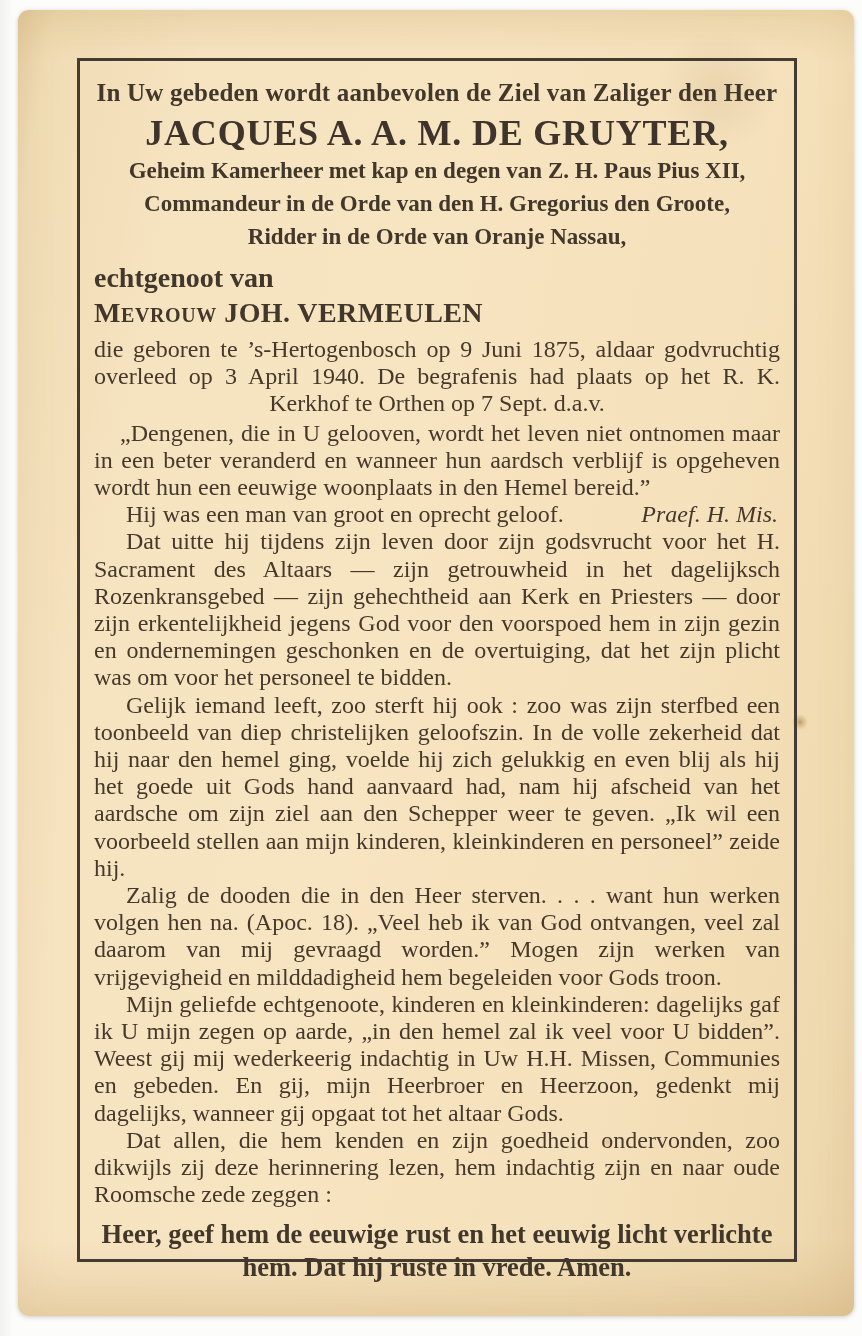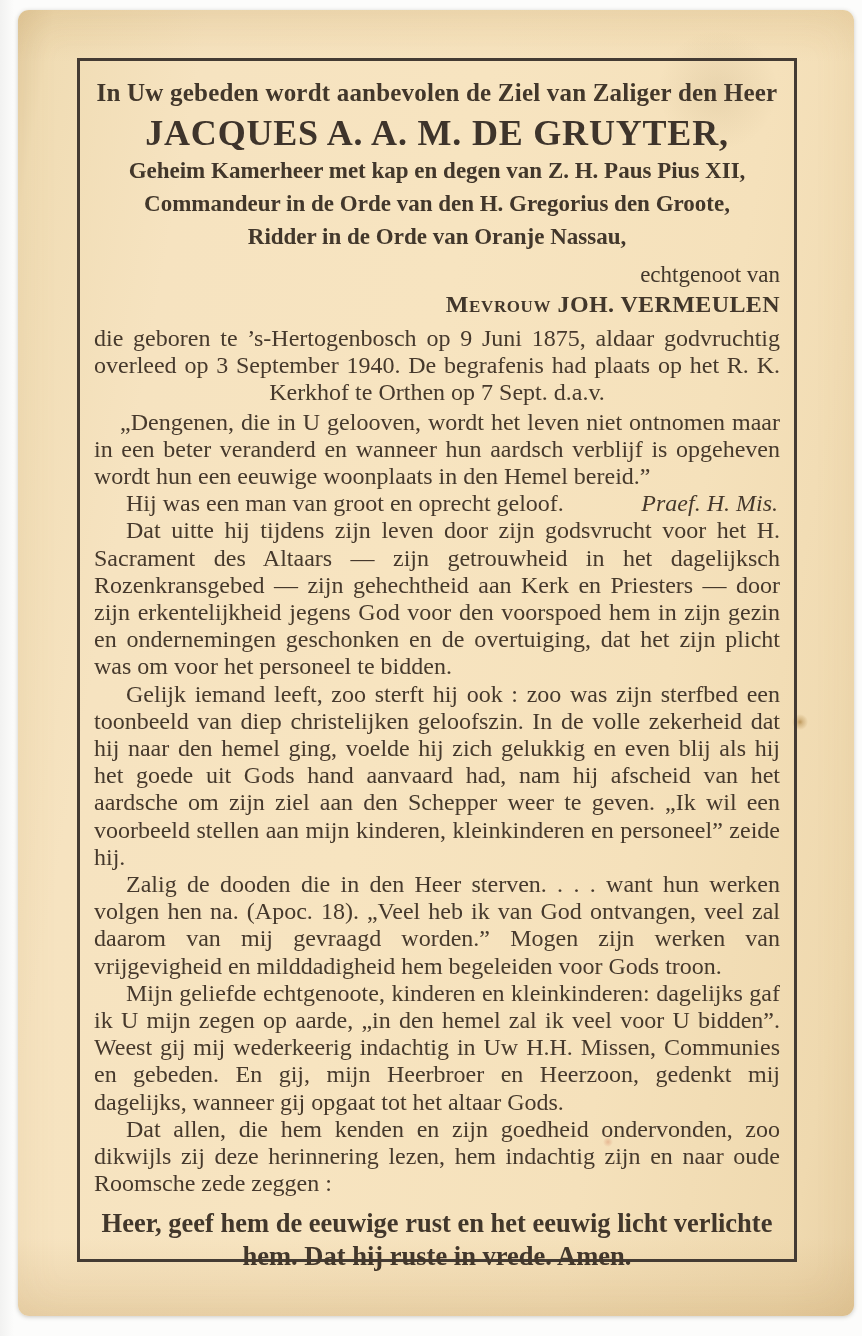--- a/index.html
+++ b/index.html
@@ -71,30 +71,30 @@
   .honor {
     text-align: center;
     font-size: 23px;
     font-weight: 600;
     line-height: 33px;
     color: #42372b;
   }
   .honor:first-of-type { margin-top: 4px; }
 
   .spouse-label {
-    text-align: right;
-    font-size: 23px;
-    font-weight: 400;
+    text-align: left;
+    font-size: 28px;
+    font-weight: 700;
     margin-top: 9px;
     color: #42372b;
   }
 
   .spouse-line {
-    text-align: right;
-    font-size: 24px;
+    text-align: left;
+    font-size: 28px;
     font-weight: 600;
     margin-top: 3px;
     letter-spacing: 0.4px;
     color: #42372b;
   }
   .spouse-line .smallcaps {
     font-variant: small-caps;
     letter-spacing: 0.6px;
   }
 
@@ -152,21 +152,21 @@
 
       <div class="spouse-label">echtgenoot van</div>
 
       <div class="spouse-line">
         <span class="smallcaps">Mevrouw</span>
         <span>JOH. VERMEULEN</span>
       </div>
 
       <div class="bodytext">
 
-        <p class="para dates">die geboren te ’s-Hertogenbosch op 9 Juni 1875, aldaar godvruchtig overleed op 3 September 1940. De begrafenis had plaats op het R. K. Kerkhof te Orthen op 7 Sept. d.a.v.</p>
+        <p class="para dates">die geboren te ’s-Hertogenbosch op 9 Juni 1875, aldaar godvruchtig overleed op 3 April 1940. De begrafenis had plaats op het R. K. Kerkhof te Orthen op 7 Sept. d.a.v.</p>
 
         <p class="para quote">
           <span>„Dengenen, die in U gelooven, wordt het leven niet ontnomen maar in een beter veranderd en wanneer hun aardsch verblijf is opgeheven wordt hun een eeuwige woonplaats in den Hemel bereid.”</span>
           <span class="attribution">Praef. H. Mis.</span>
         </p>
 
         <p class="para">Hij was een man van groot en oprecht geloof.</p>
 
         <p class="para">Dat uitte hij tijdens zijn leven door zijn godsvrucht voor het H. Sacrament des Altaars — zijn getrouwheid in het dagelijksch Rozenkransgebed — zijn gehechtheid aan Kerk en Priesters — door zijn erkentelijkheid jegens God voor den voorspoed hem in zijn gezin en ondernemingen geschonken en de overtuiging, dat het zijn plicht was om voor het personeel te bidden.</p>
 

